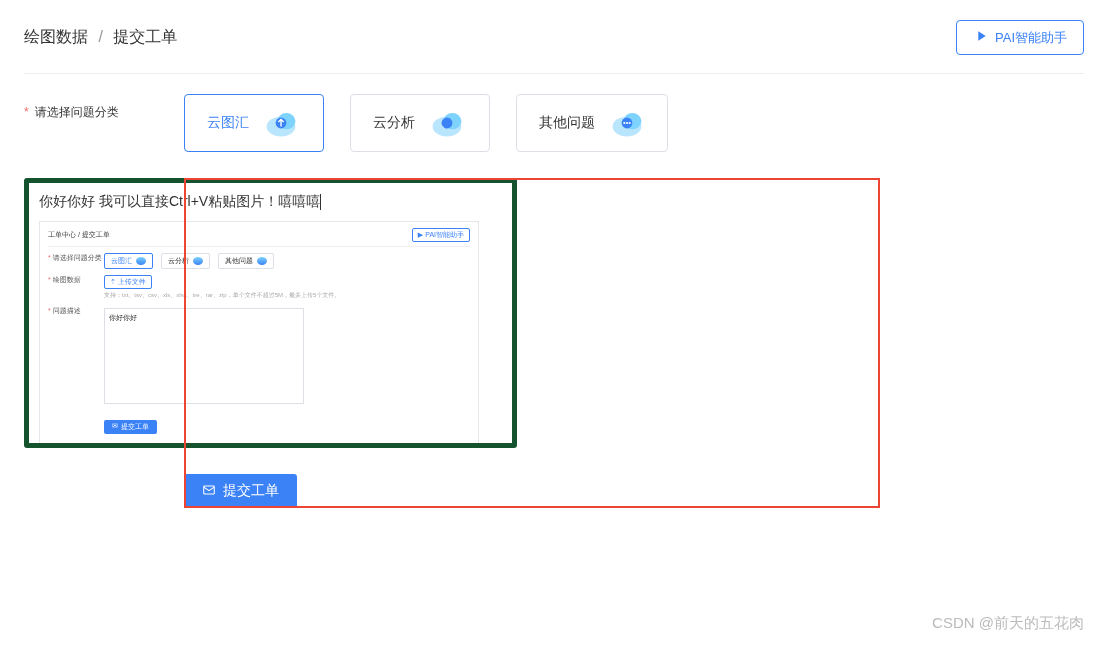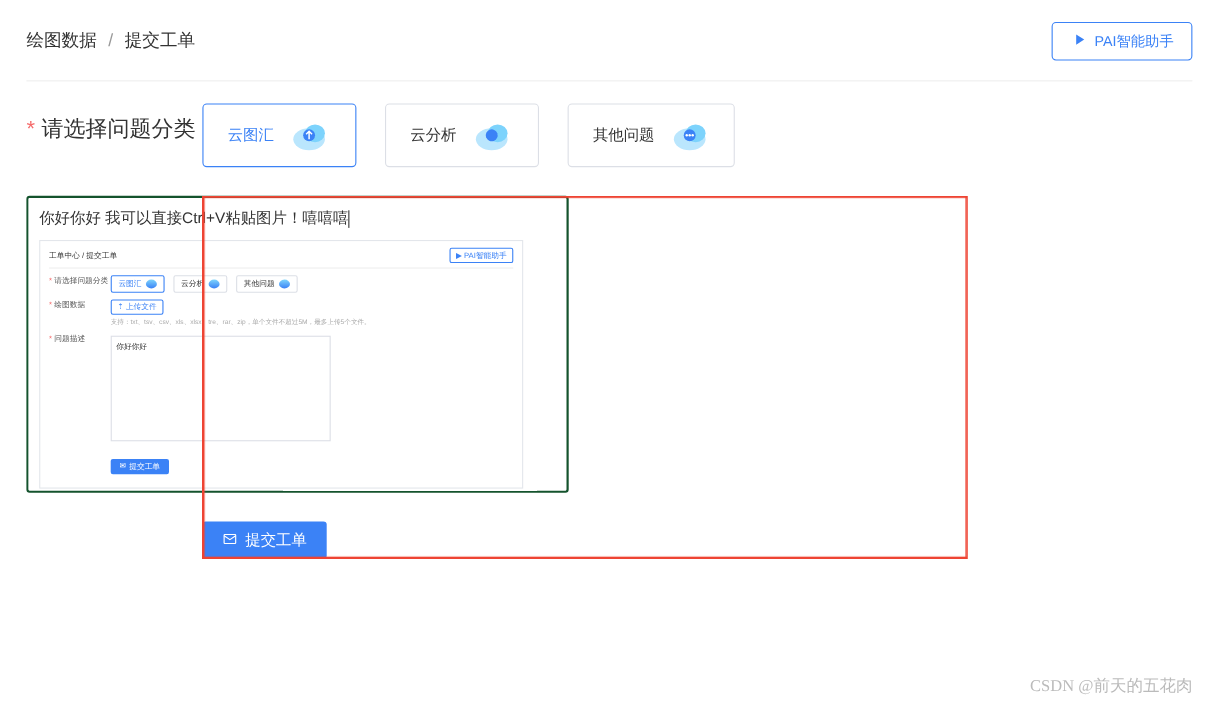--- a/index.html
+++ b/index.html
@@ -5,51 +5,51 @@
 * { box-sizing: border-box; margin: 0; padding: 0; }
 body { font-family: -apple-system, "Microsoft YaHei", sans-serif; background: #fff; color: #333; font-size: 14px; }
 .page { width: 1108px; height: 651px; position: relative; padding: 20px 24px; }
 .header { display: flex; justify-content: space-between; align-items: center; padding-bottom: 18px; border-bottom: 1px solid #eee; }
 .breadcrumb { font-size: 16px; color: #333; }
 .breadcrumb .sep { margin: 0 6px; color: #999; }
 .pai-btn { border: 1px solid #3b82f6; color: #3b82f6; padding: 7px 16px; border-radius: 4px; display: flex; align-items: center; gap: 6px; cursor: pointer; background: #fff; font-size: 13px; }
 .pai-btn svg { width: 16px; height: 16px; }
 .form { margin-top: 20px; }
 .row { display: flex; align-items: flex-start; margin-bottom: 26px; }
-.label { width: 160px; flex-shrink: 0; font-size: 20px; color: #333; padding-top: 10px; }
+.label { width: 160px; flex-shrink: 0; font-size: 12px; color: #333; padding-top: 10px; }
 .req { color: #f56c6c; margin-right: 6px; }
 .categories { display: flex; gap: 26px; }
 .cat-card { border: 1px solid #dcdfe6; border-radius: 4px; padding: 12px 22px; display: flex; align-items: center; gap: 14px; cursor: pointer; min-width: 140px; background: #fff; }
 .cat-card.active { border-color: #3b82f6; color: #3b82f6; }
 .cat-card .cloud { width: 36px; height: 32px; position: relative; }
 .cloud svg { width: 100%; height: 100%; }
 .upload-area { display: flex; flex-direction: column; gap: 6px; }
 .upload-btn { border: 1px solid #3b82f6; color: #3b82f6; padding: 5px 14px; border-radius: 3px; display: inline-flex; align-items: center; gap: 5px; cursor: pointer; font-size: 13px; background: #fff; width: fit-content; }
 .hint { font-size: 12px; color: #888; margin-top: 4px; }
 .editor-wrap { position: relative; width: 493px; }
-.editor { border: 2px solid #14532d; border-radius: 3px; width: 493px; height: 270px; padding: 10px 22px 10px 10px; overflow-y: scroll; position: relative; background: #fff; }
+.editor { border: 5px solid #14532d; border-radius: 3px; width: 493px; height: 270px; padding: 10px 22px 10px 10px; overflow-y: scroll; position: relative; background: #fff; }
 .editor-text { font-size: 14px; color: #333; margin-bottom: 10px; }
 .caret { display:inline-block; width:1px; height:16px; background:#333; vertical-align:middle; }
 .nested-img { border: 1px solid #e3e6eb; width: 440px; font-size: 7px; padding: 6px 8px; background: #fff; transform-origin: top left; }
 .nested-img .n-header { display:flex; justify-content:space-between; align-items:center; border-bottom:1px solid #eee; padding-bottom:4px; margin-bottom:6px; }
 .nested-img .n-pai { border:1px solid #3b82f6; color:#3b82f6; padding:1px 5px; border-radius:2px; display:flex; align-items:center; gap:2px; }
 .nested-img .n-row { display:flex; margin-bottom:6px; }
 .nested-img .n-label { width:56px; color:#555; }
 .nested-img .n-req { color:#f56c6c; margin-right:2px; }
 .nested-img .n-cats { display:flex; gap:8px; }
 .nested-img .n-cat { border:1px solid #dcdfe6; border-radius:2px; padding:2px 6px; display:flex; align-items:center; gap:4px; }
 .nested-img .n-cat.active { border-color:#3b82f6; color:#3b82f6; }
 .nested-img .n-cloud { width:10px; height:8px; background:linear-gradient(#7dd3fc,#3b82f6); border-radius:50%; }
 .nested-img .n-upload { border:1px solid #3b82f6; color:#3b82f6; padding:1px 5px; border-radius:2px; width:fit-content; }
 .nested-img .n-hint { color:#aaa; margin-top:2px; font-size:6px; }
 .nested-img .n-editor { border:1px solid #dcdfe6; width:200px; height:96px; padding:4px; margin-top:2px; }
 .nested-img .n-submit { background:#3b82f6; color:#fff; padding:2px 8px; border-radius:2px; margin-top:10px; display:inline-flex; gap:3px; }
 .red-box { position: absolute; border: 2px solid #e43; left: 184px; top: 178px; width: 696px; height: 330px; pointer-events: none; }
 .submit-btn { background: #3b82f6; color: #fff; border: none; padding: 8px 18px; border-radius: 3px; display: inline-flex; align-items: center; gap: 7px; cursor: pointer; font-size: 14px; margin-left: 160px; }
-.watermark { position: absolute; bottom: 18px; right: 24px; color: #bbb; font-size: 15px; font-family: Liberation Serif, serif; }
+.watermark { position: absolute; bottom: 18px; right: 24px; color: #bbb; font-size: 15px; }
 .icon-upload { width:12px; height:12px; }
 </style>
 </head>
 <body>
 
 <div class="page">
 
   <div class="header">
     <div class="breadcrumb">
       <span>绘图数据</span>

